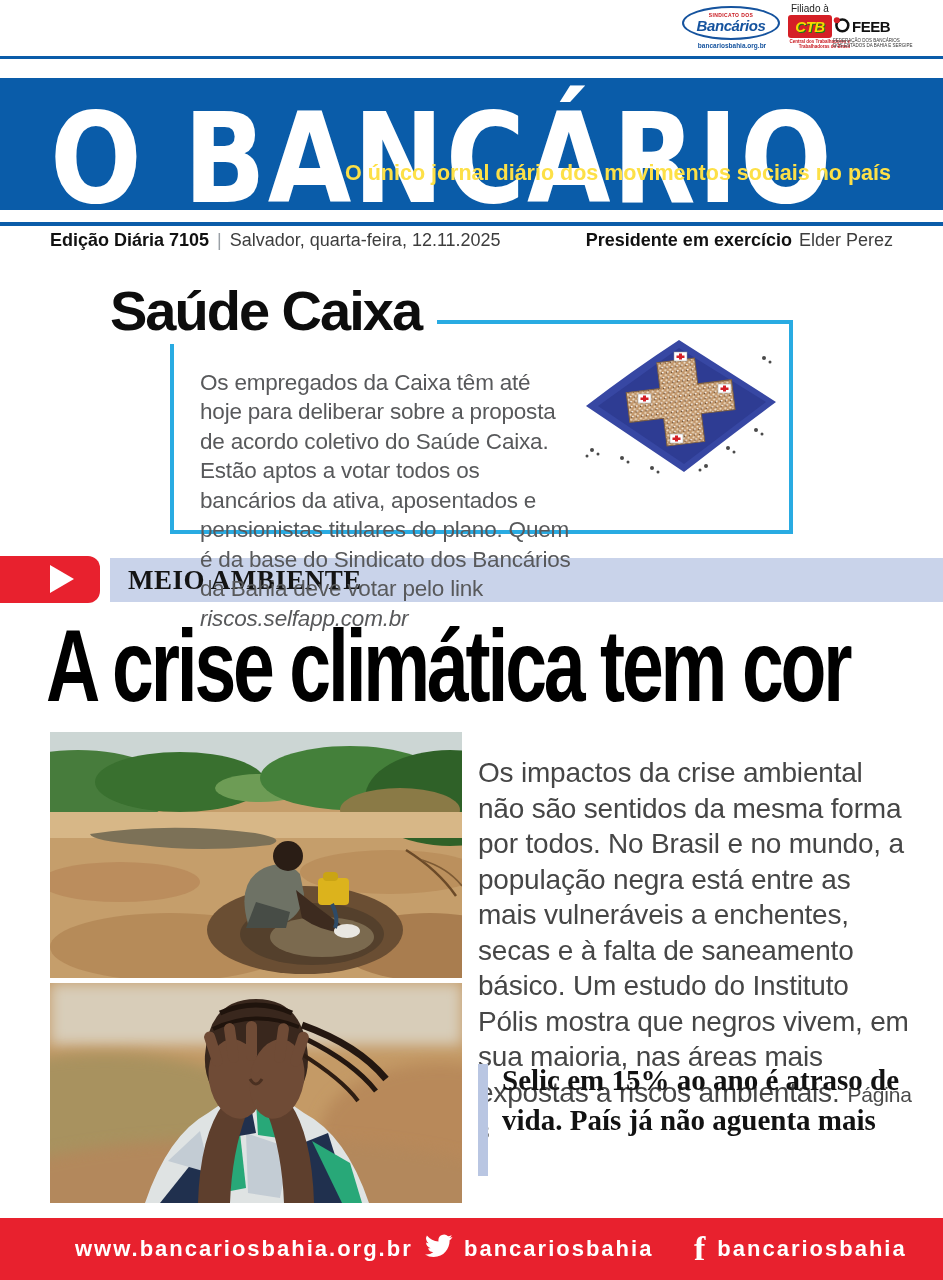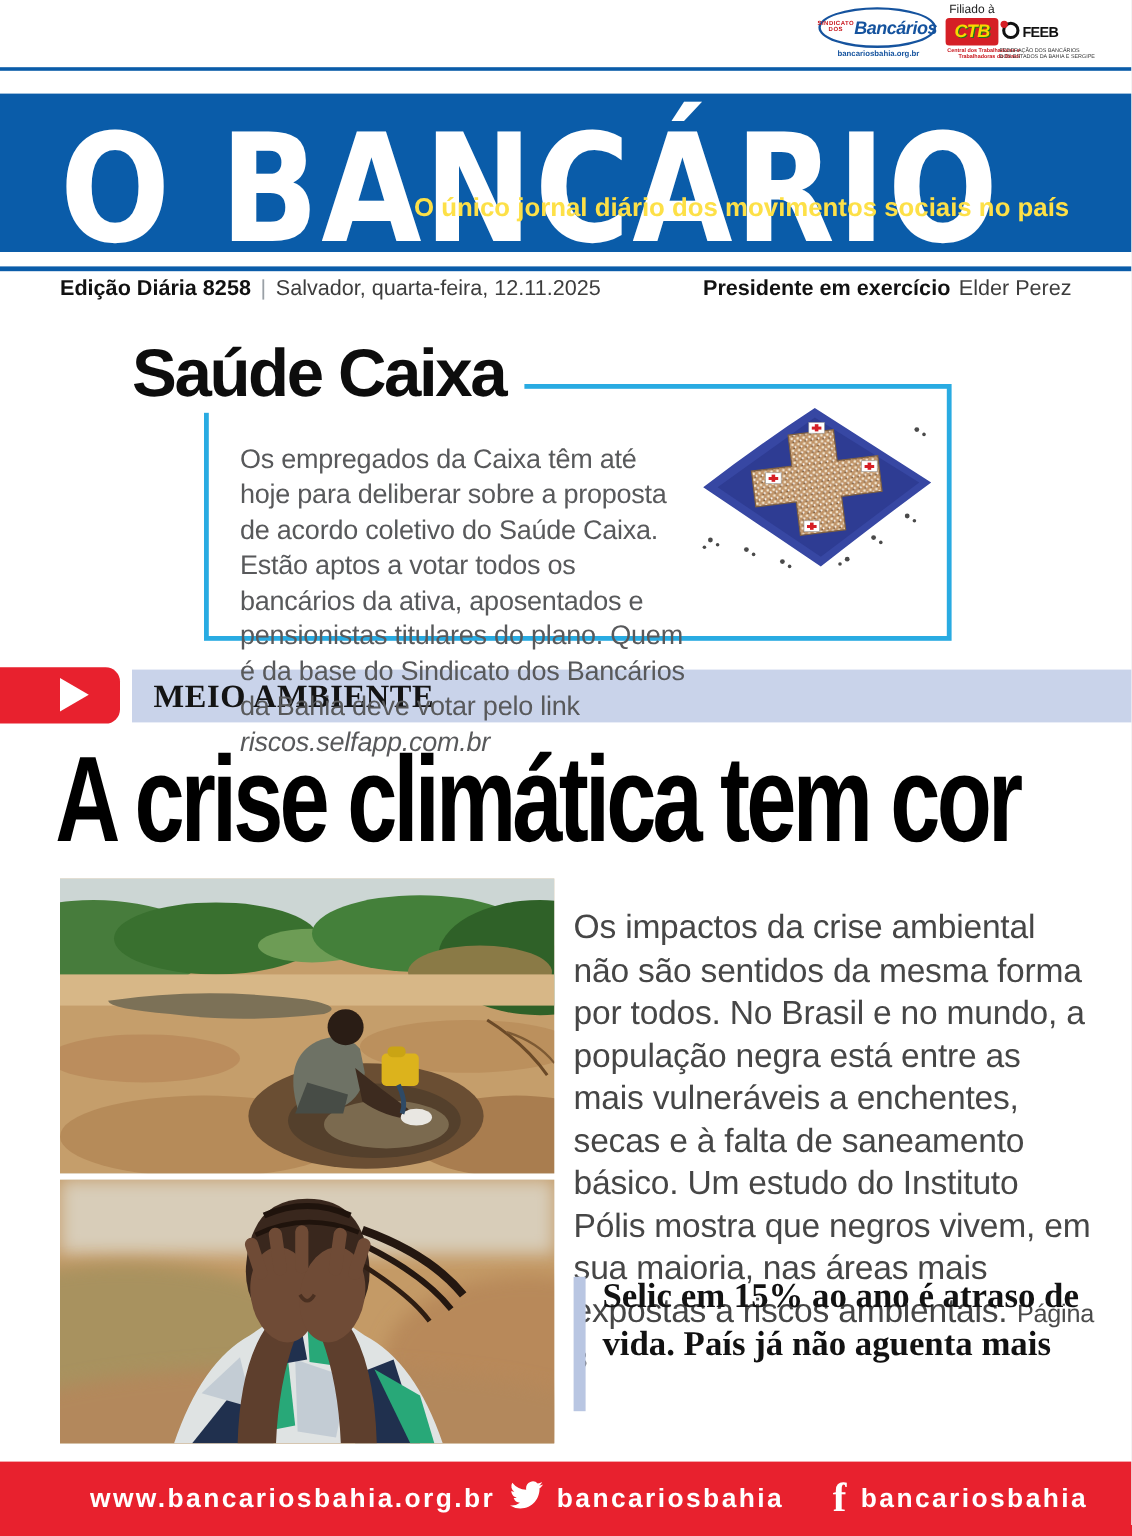--- a/index.html
+++ b/index.html
@@ -3,32 +3,32 @@
 <meta charset="utf-8">
 <style>
   html,body{margin:0;padding:0;background:#e9e9e9;}
   .page{position:relative;width:943px;height:1280px;background:#ffffff;overflow:hidden;
         font-family:"Liberation Sans",sans-serif;margin:0 auto;}
 
   
   .logos{position:absolute;left:630px;top:0;width:313px;height:56px;}
   .banc-logo{position:absolute;left:52px;top:6px;width:100px;text-align:center;}
   .banc-oval{width:94px;height:30px;border:2px solid #15539e;border-radius:50%;background:#fff;
-             display:flex;align-items:center;justify-content:center;}
+             display:flex;flex-direction:column;align-items:center;justify-content:center;}
   .banc-top{font-size:5px;font-weight:bold;color:#c8171e;letter-spacing:.4px;line-height:5px;}
   .banc-name{font-size:15px;font-weight:bold;font-style:italic;color:#15539e;line-height:15px;letter-spacing:-.4px;}
   .banc-url{font-size:6.5px;font-weight:bold;color:#15539e;margin-top:2px;}
   .filiado{position:absolute;left:161px;top:3px;font-size:10px;color:#222;}
   .ctb{position:absolute;left:158px;top:15px;width:70px;text-align:right;}
   .ctb-box{width:44px;height:23px;background:#d51f26;border-radius:3px;display:flex;align-items:center;justify-content:center;}
   .ctb-name{font-size:15px;font-weight:bold;font-style:italic;color:#f7d900;text-shadow:1px 1px 0 #1b7a1b;letter-spacing:-.5px;}
   .ctb-sub{margin-top:1px;font-size:4.5px;line-height:5px;color:#c8171e;font-weight:bold;width:62px;}
   .feeb{position:absolute;left:203px;top:16px;width:110px;}
   .feeb-row{display:flex;align-items:center;gap:2px;}
-  .feeb-name{font-size:12px;font-weight:bold;color:#111;letter-spacing:-.5px;}
+  .feeb-name{font-size:15px;font-weight:bold;color:#111;letter-spacing:-.5px;}
   .feeb-sub{font-size:4.5px;line-height:5px;color:#333;margin-top:1px;}
 
   
   .rule{position:absolute;left:0;width:943px;background:#0a5ca9;}
   .rule-top{top:56px;height:3px;}
   .rule-mid{top:222px;height:4px;}
   .masthead{position:absolute;left:0;top:66px;width:943px;height:132px;background:#0a5ca9;margin-top:12px;}
   .masthead-title{position:absolute;left:50px;top:8px;color:#fff;font-weight:bold;
                   font-family:"DejaVu Sans",sans-serif;font-size:108px;letter-spacing:2px;
                   transform:scaleY(1.16);transform-origin:left top;white-space:nowrap;}
@@ -125,21 +125,21 @@
 
   <div class="rule rule-top"></div>
   <div class="masthead">
     <div class="masthead-title">O BANCÁRIO</div>
     <div class="masthead-tagline">O único jornal diário dos movimentos sociais no país</div>
   </div>
   <div class="rule rule-mid"></div>
 
   <div class="edition">
     <div class="ed-left">
-      <span class="ed-bold">Edição Diária 8258</span>
+      <span class="ed-bold">Edição Diária 7105</span>
       <span class="ed-sep">|</span>
       <span class="ed-light">Salvador, quarta-feira, 12.11.2025</span>
     </div>
     <div class="ed-right">
       <span class="ed-bold">Presidente em exercício</span>
       <span class="ed-name">Elder Perez</span>
     </div>
   </div>
 
   <div class="sc-box"></div>

